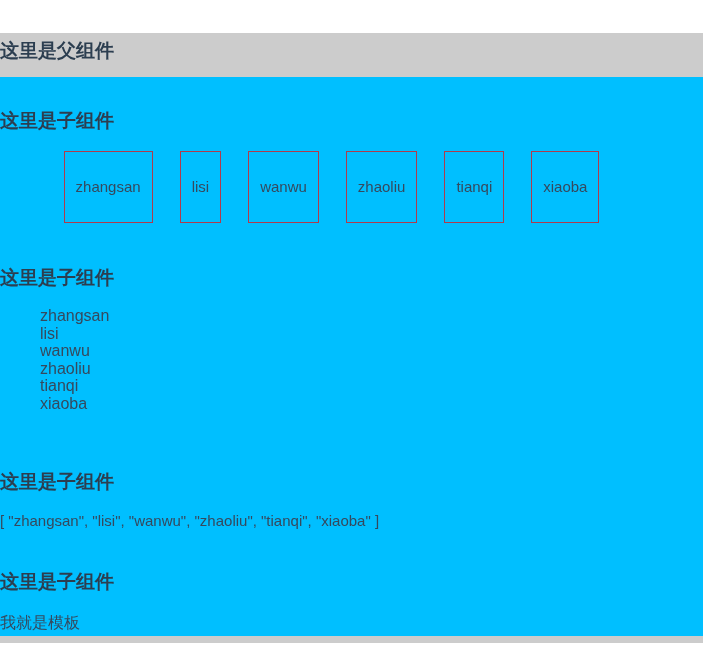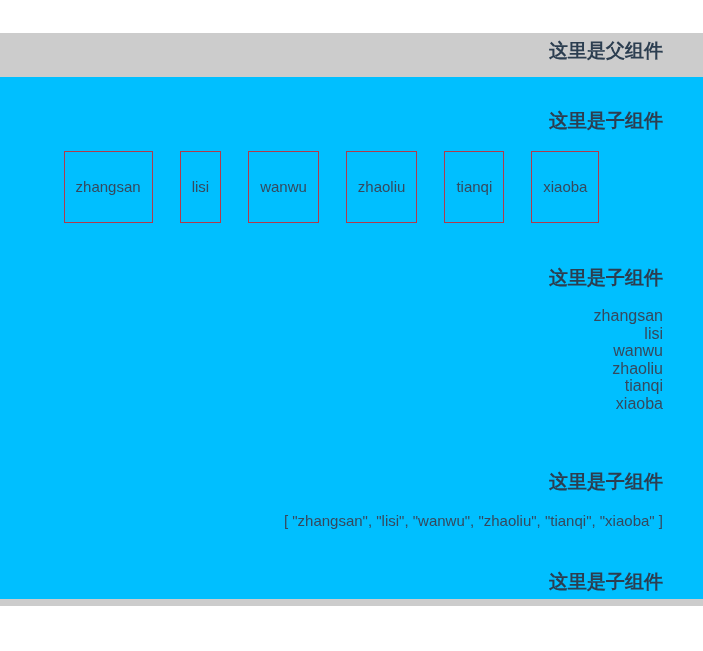--- a/index.html
+++ b/index.html
@@ -11,21 +11,21 @@
     color: #35495e;
     overflow: hidden;
   }
   .top-spacer { height: 33px; background: #ffffff; }
   .parent-header {
     height: 44px;
     background: #cccccc;
     box-sizing: border-box;
     padding-top: 7px;
   }
-  .inner { margin-right: 40px; text-align: right; }
+  .inner { margin-right: 40px; text-align: left; }
   h3.section-title {
     margin: 0;
     font-size: 19px;
     line-height: 22px;
     font-weight: bold;
     color: #2c3e50;
   }
   .children-panel {
     background: #00bfff;
     padding: 33px 0 6px;
@@ -113,20 +113,21 @@
     <section class="section-array">
       <div class="inner">
         <h3 class="section-title">这里是子组件</h3>
         <p class="array-text">[ "zhangsan", "lisi", "wanwu", "zhaoliu", "tianqi", "xiaoba" ]</p>
       </div>
     </section>
 
     <section class="section-template">
       <div class="inner">
         <h3 class="section-title">这里是子组件</h3>
+        <p class="template-text">我就是模板</p>
       </div>
     </section>
 
   </main>
 
   <footer class="bottom-strip"></footer>
 
 </div>
 
 </body></html>

